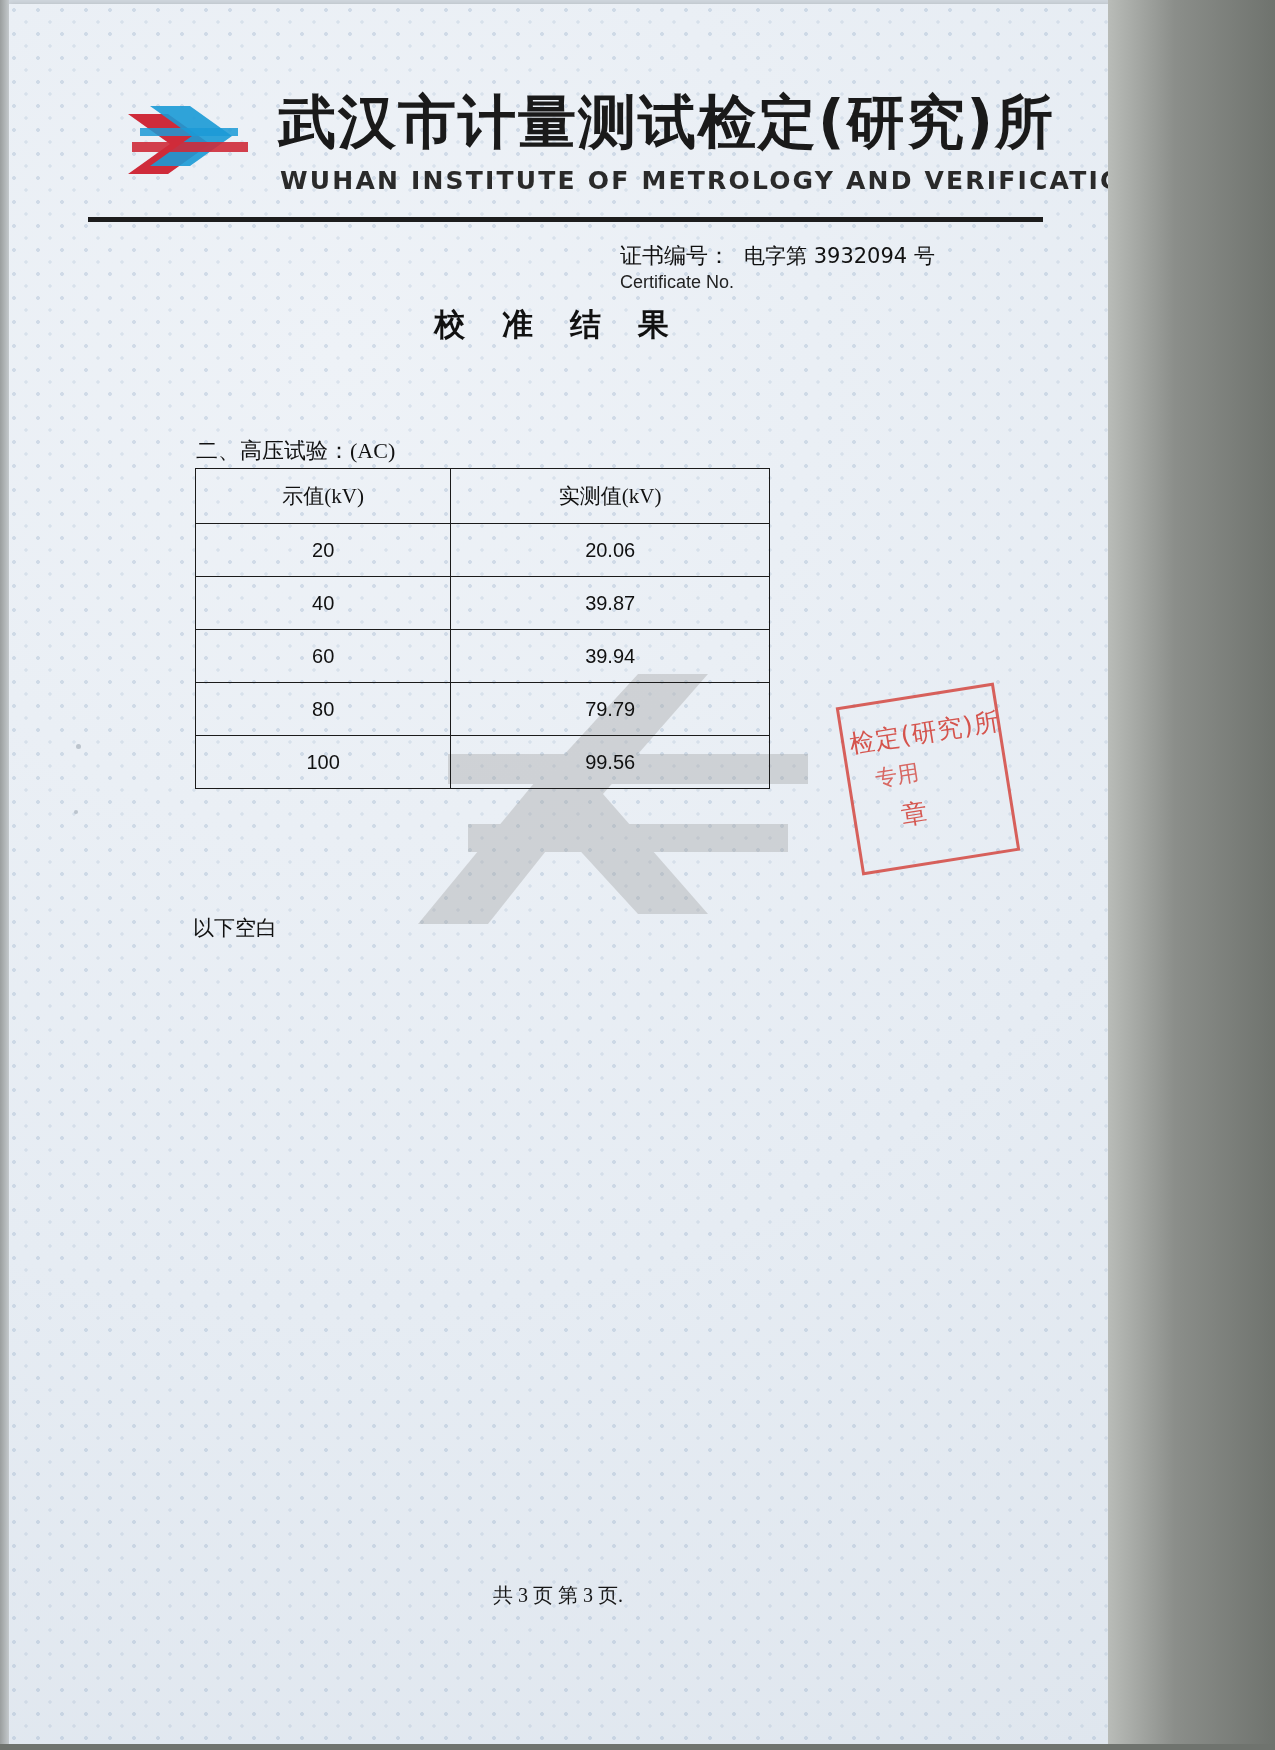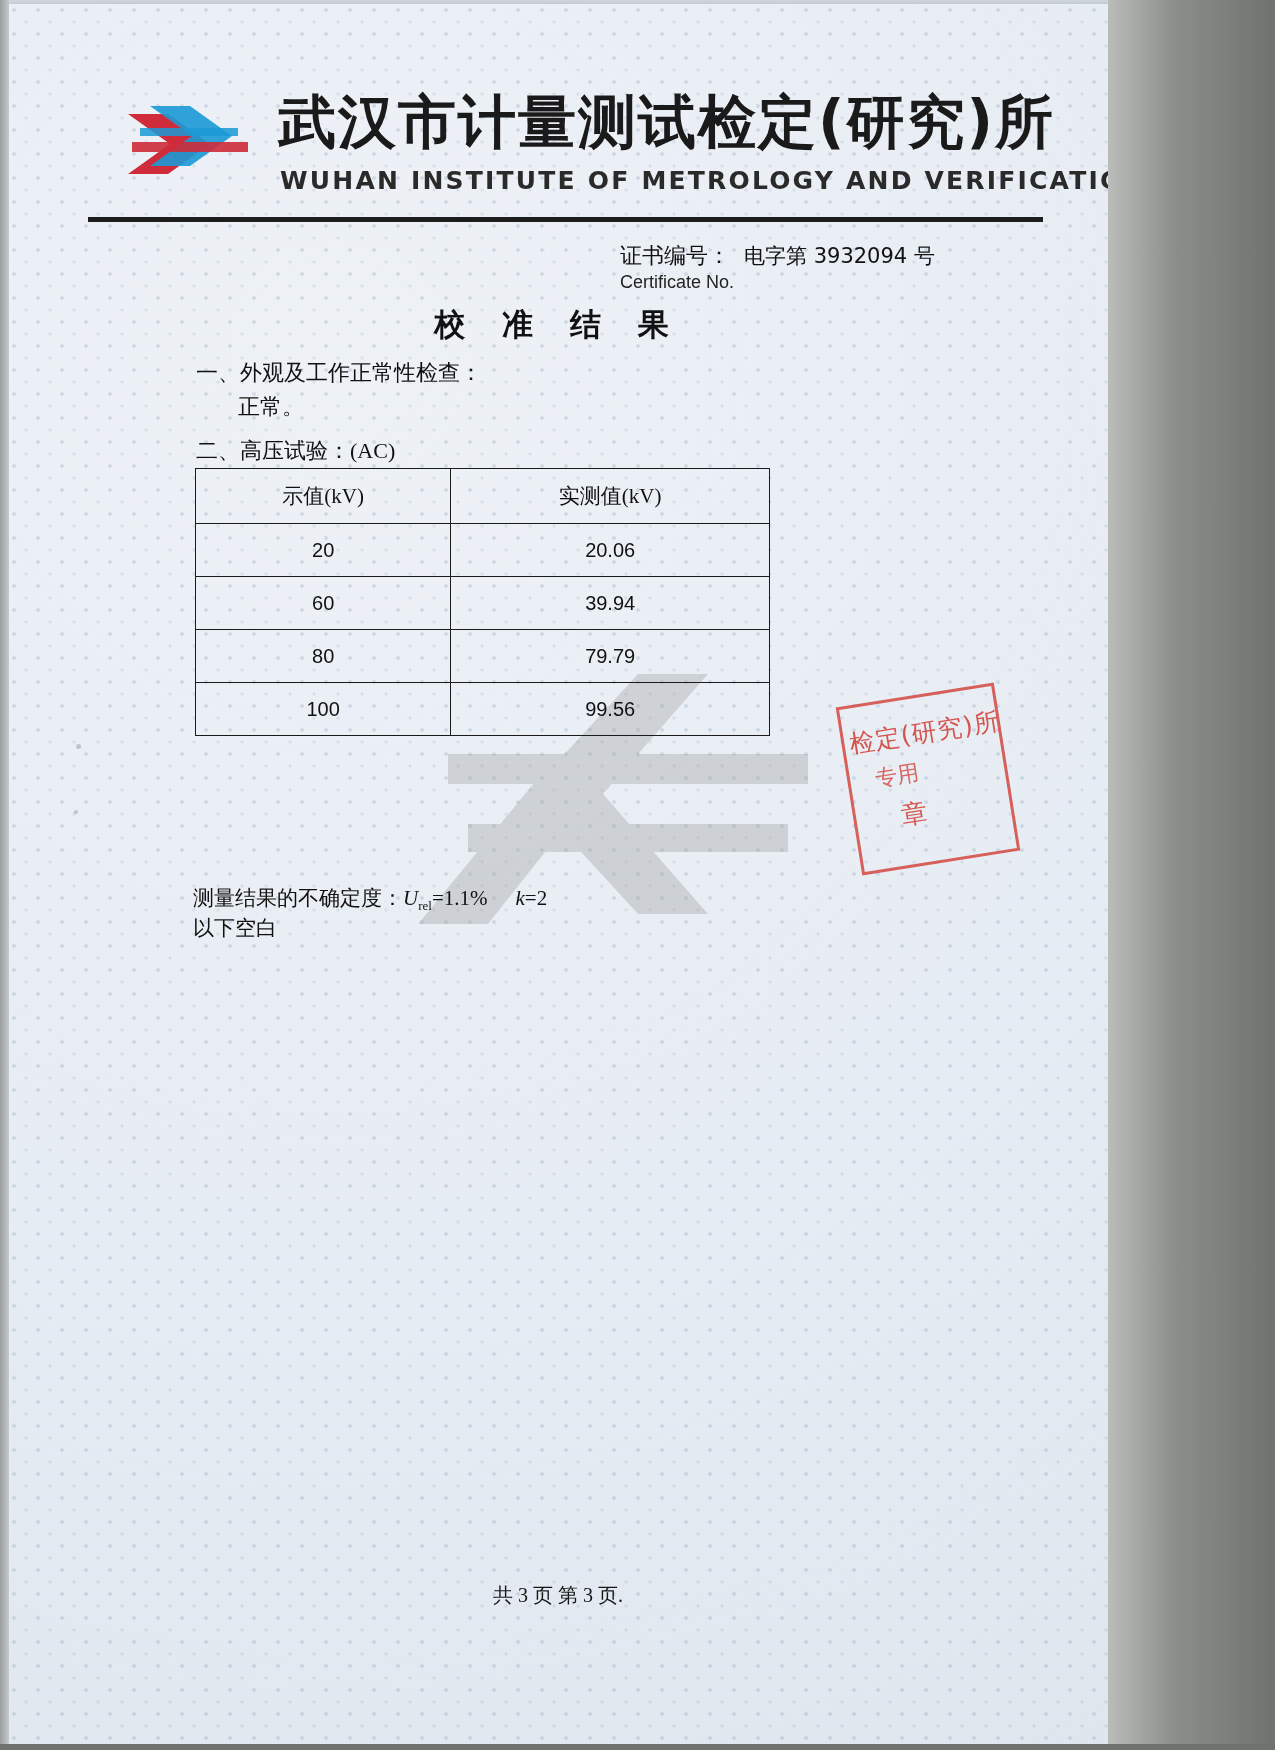--- a/index.html
+++ b/index.html
@@ -292,24 +292,20 @@
     </div>
     <div class="header-rule"></div>
 
     <div class="cert-no-row">
       <span class="cert-no-label">证书编号：</span><span class="cert-no-value">电字第 3932094 号</span>
     </div>
     <div class="cert-no-en">Certificate No.</div>
 
     <div class="doc-title">校 准 结 果</div>
 
-    <div class="section1">
-      <div>一、外观及工作正常性检查：</div>
-      <div class="sub">正常。</div>
-    </div>
 
     <div class="section2">二、高压试验：(AC)</div>
 
     <div class="watermark">
       <svg viewBox="0 0 420 330" width="420" height="330">
         <path d="M120 160 L230 40 L300 40 L195 160 L300 280 L230 280 Z" fill="#9a9a9a"></path>
         <path d="M10 290 L150 120 L215 120 L80 290 Z" fill="#9a9a9a"></path>
         <path d="M40 120 L400 120 L400 150 L40 150 Z" fill="#9a9a9a"></path>
         <path d="M60 190 L380 190 L380 218 L60 218 Z" fill="#9a9a9a"></path>
       </svg>
@@ -321,37 +317,38 @@
           <th>示值(kV)</th>
           <th>实测值(kV)</th>
         </tr>
       </thead>
       <tbody>
         <tr>
           <td class="num">20</td>
           <td class="num">20.06</td>
         </tr>
         <tr>
+          <td class="num">40</td>
+          <td class="num">39.87</td>
+        </tr>
+        <tr>
           <td class="num">60</td>
           <td class="num">39.94</td>
         </tr>
         <tr>
           <td class="num">80</td>
           <td class="num">79.79</td>
         </tr>
         <tr>
           <td class="num">100</td>
           <td class="num">99.56</td>
         </tr>
       </tbody>
     </table>
 
-    <div class="uncert">
-      <span>测量结果的不确定度：</span><span class="var">U</span><sub>rel</sub><span>=1.1%</span><span class="gap"></span><span class="var">k</span><span>=2</span>
-    </div>
     <div class="blank-note">以下空白</div>
 
     <div class="stamp">
       <div class="stamp-border"></div>
       <div class="stamp-line1">检定(研究)所</div>
       <div class="stamp-line2">专用</div>
       <div class="stamp-line3">章</div>
     </div>
 
     <div class="footer">共 3 页 第 3 页.</div>

